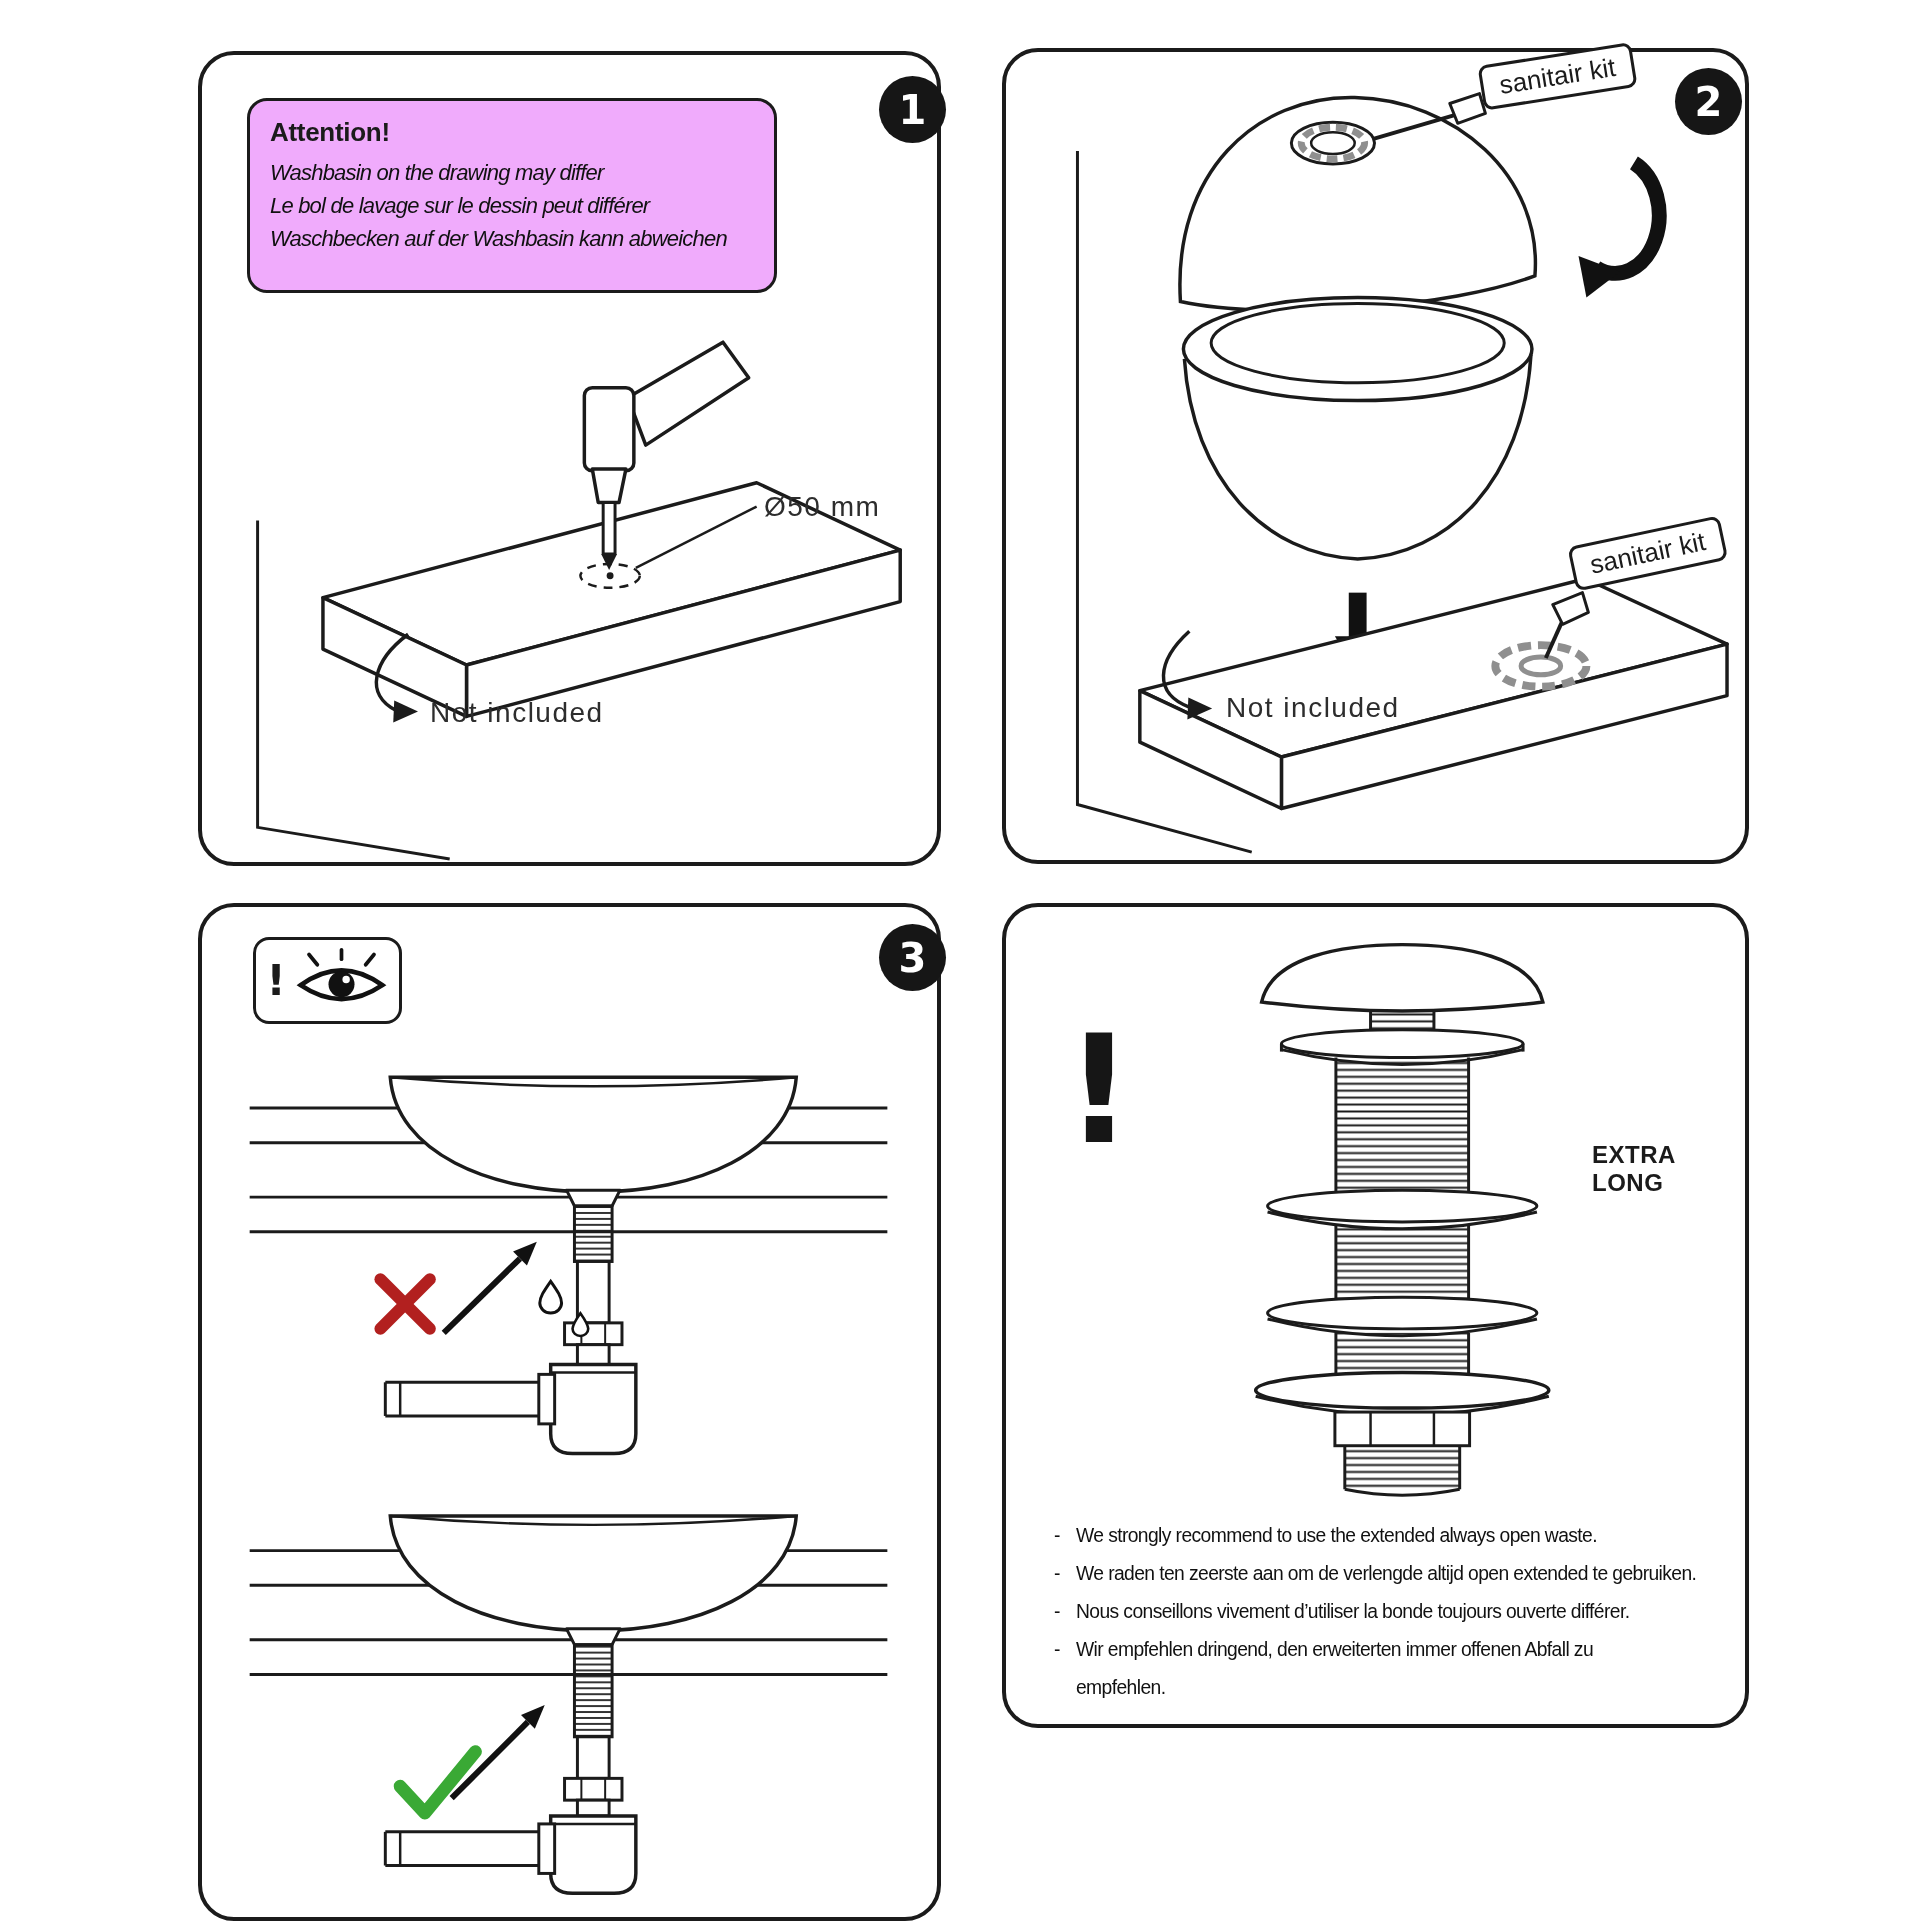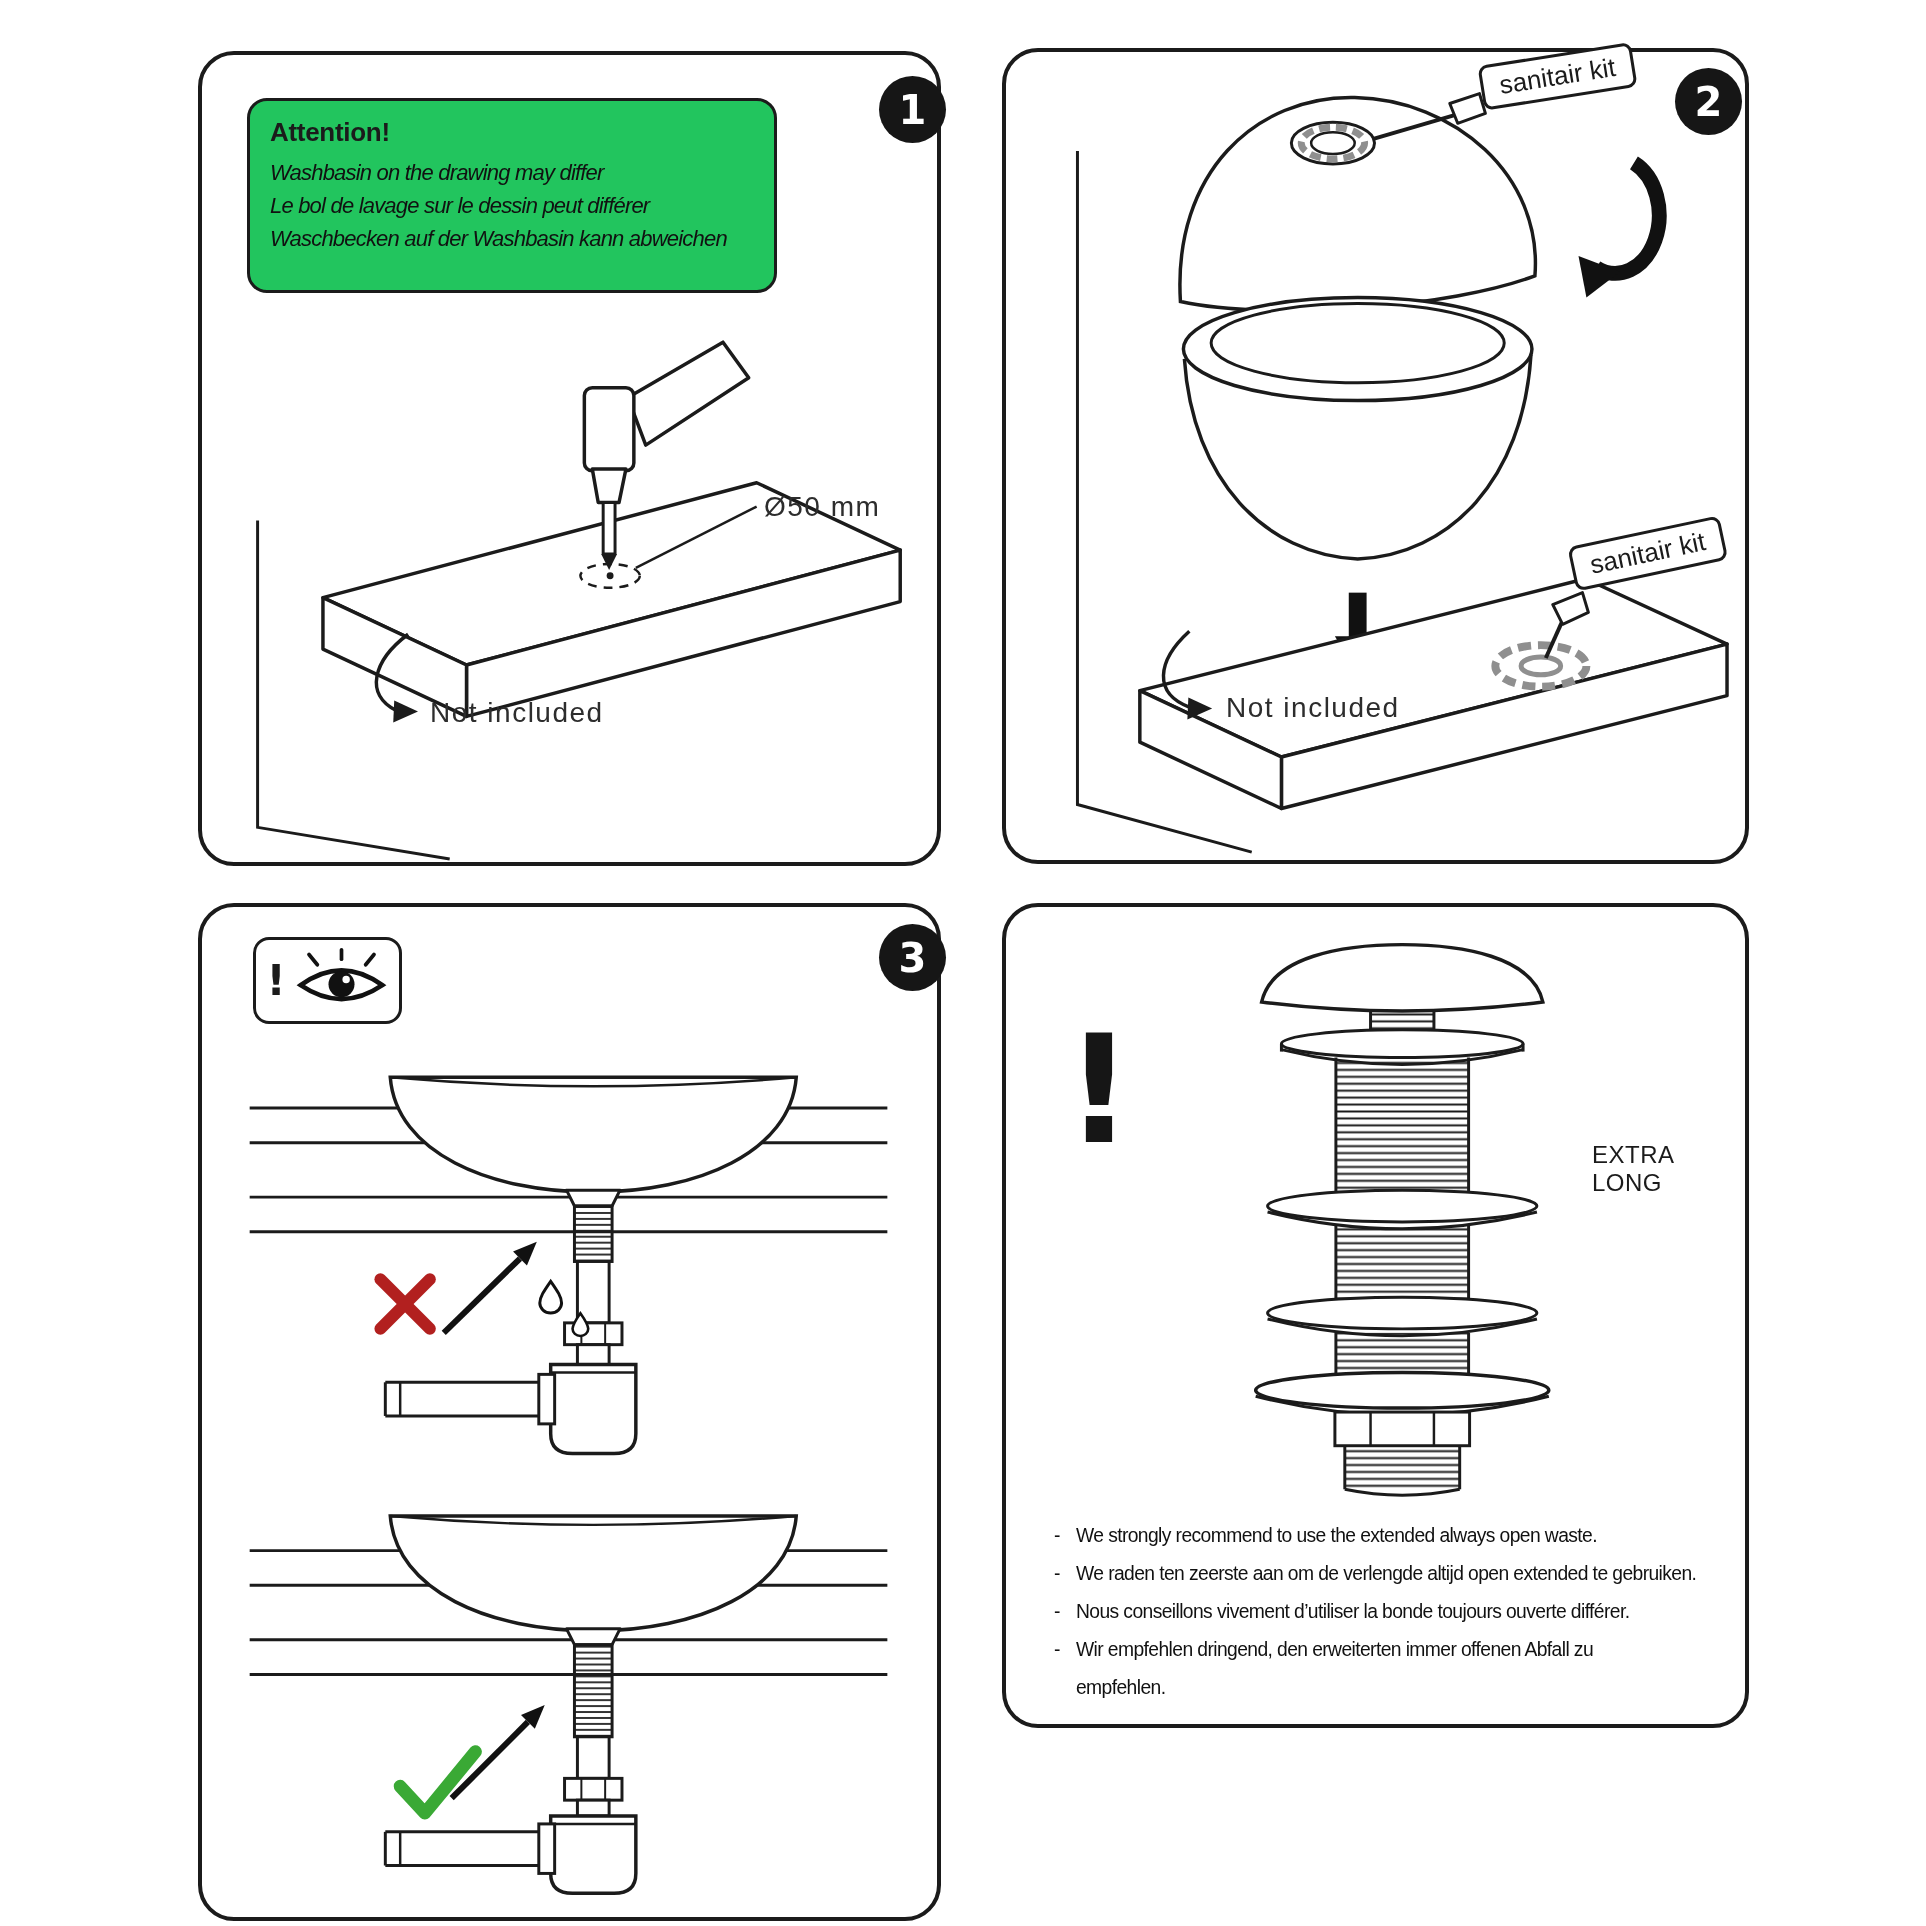--- a/index.html
+++ b/index.html
@@ -16,21 +16,21 @@
   svg.art { position:absolute; left:0; top:0; }
 
   .badge { position:absolute; width:67px; height:67px; background:#161616; color:#fff;
            border-radius:50%; display:flex; align-items:center; justify-content:center;
            font-family:"DejaVu Sans", sans-serif; font-size:40px; font-weight:bold; }
   .badge.b1 { left:677px; top:21px; }
   .badge.b2 { left:669px; top:16px; }
   .badge.b3 { left:677px; top:17px; }
 
   .attn { position:absolute; left:45px; top:43px; width:530px; height:195px;
-          border:3.5px solid #1b1b1b; border-radius:20px; padding:16px 20px; background:#22c55e; }
+          border:3.5px solid #1b1b1b; border-radius:20px; padding:16px 20px; background:#f0abfc; }
   .attn-title { font-size:26px; font-weight:bold; margin-bottom:8px; letter-spacing:-0.3px; }
   .attn-line  { font-size:22px; line-height:33px; letter-spacing:-0.8px; color:#111;font-style:italic; }
 
   .lbl { position:absolute; font-size:28px; letter-spacing:1.5px; color:#2d2d2d; white-space:nowrap;text-align:right; }
   .lbl.diam  { left:562px; top:436px; }
   .lbl.ninc1 { left:228px; top:642px; }
   .lbl.ninc2 { left:220px; top:640px; }
 
   .kit { position:absolute; display:inline-block; border:3px solid #1b1b1b; border-radius:9px;
          background:#fff; padding:4px 16px; font-size:26px; white-space:nowrap;
@@ -39,21 +39,21 @@
   .kit.bot { left:566px; top:495px; transform:rotate(-12deg); }
 
   .eyebox { position:absolute; left:51px; top:30px; width:149px; height:87px;
             border:3.5px solid #1b1b1b; border-radius:16px; background:#fff;
             display:flex; align-items:center; justify-content:center; gap:8px; }
   .eyebox .bang { font-family:"DejaVu Sans", sans-serif; font-size:42px; font-weight:bold; }
 
   .bigbang { position:absolute; left:59px; top:109px; font-family:"DejaVu Sans", sans-serif;
              font-size:149px; font-weight:bold; line-height:1; color:#161616; }
 
-  .extralong { position:absolute; left:586px; top:234px; font-size:24px; font-weight:normal;
+  .extralong { position:absolute; left:586px; top:234px; font-size:24px; font-weight:bold;
                line-height:1.18; letter-spacing:0.5px; }
 
   .bullets { position:absolute; left:48px; top:610px; width:683px; }
   .brow { display:flex; font-size:19.3px; letter-spacing:-0.6px; line-height:38px; color:#111; }
   .brow .dash { width:22px; flex:0 0 22px; }
   .brow .btxt { flex:1; white-space:nowrap; }
 </style>
 </head>
 <body>
 

